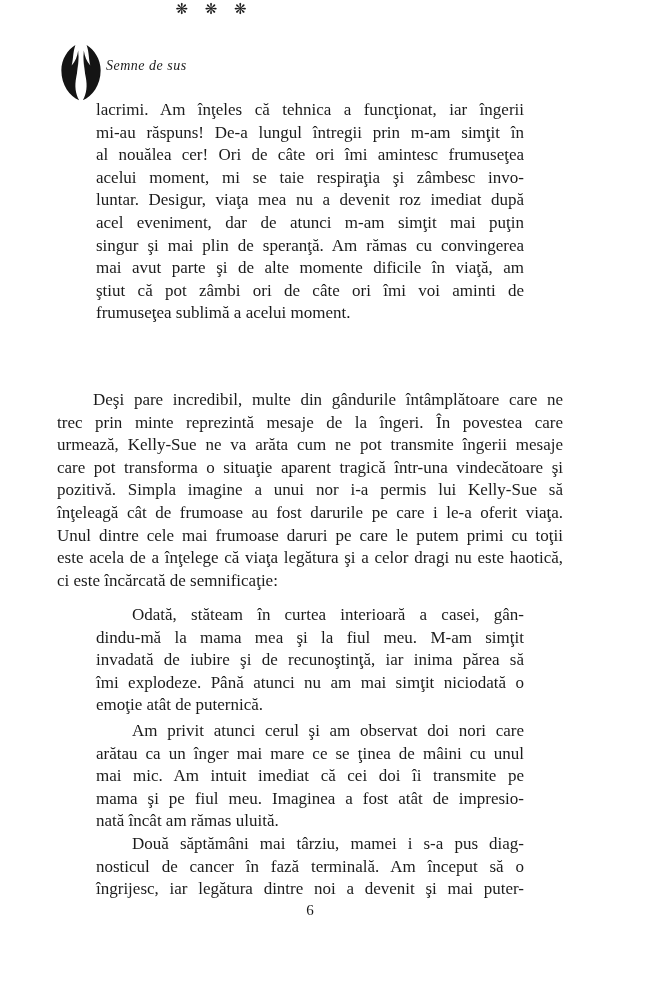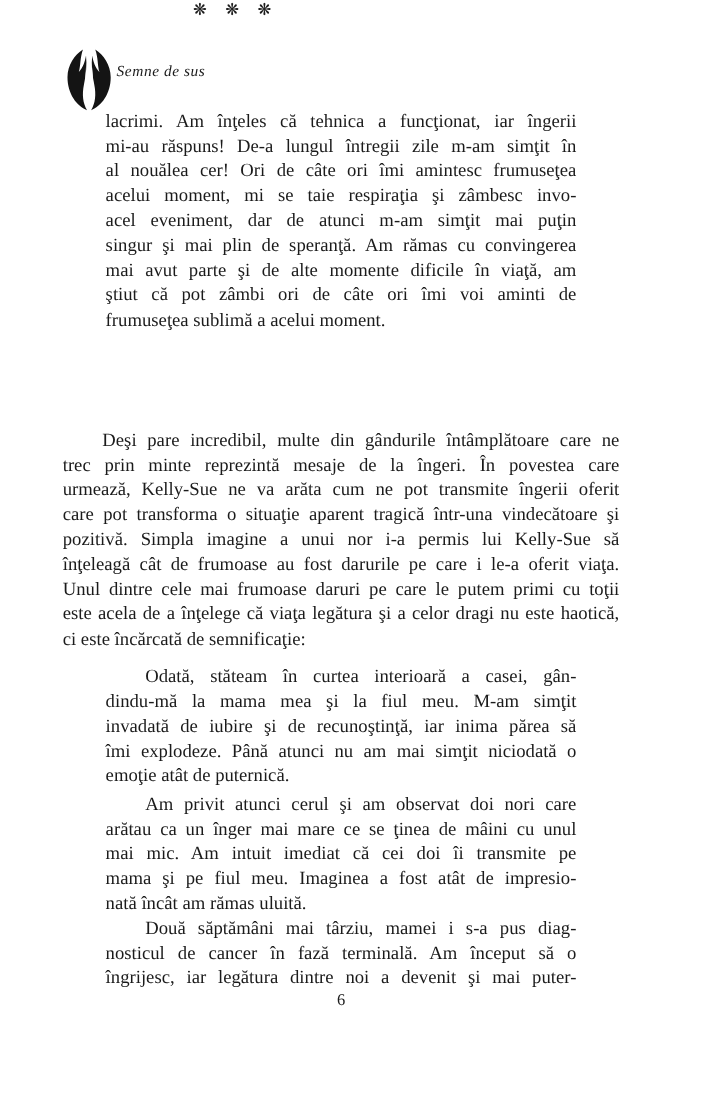--- a/index.html
+++ b/index.html
@@ -52,36 +52,37 @@
       <path fill="#141414" transform="translate(50,0) scale(-1,1)" d="M23,60 C13,56 4,44 4,28 C4,16 11,6 19,1 C16,10 17,16 15,23
         C19,19 21,13 22,7 C23,16 22,26 20,35 C18,45 19,53 23,60 Z"></path>
       <path fill="#ffffff" d="M21,34 L22,18 L23,34 Z"></path>
       <path fill="#ffffff" transform="translate(50,0) scale(-1,1)" d="M21,34 L22,18 L23,34 Z"></path>
     </svg>
   </span>
   <div class="book-title">Semne de sus</div>
 
   <div class="textblock p1">
     <div class="line jl">lacrimi. Am înţeles că tehnica a funcţionat, iar îngerii</div>
-    <div class="line jl">mi-au răspuns! De-a lungul întregii zile m-am simţit în</div>
+    <div class="line jl">mi-au răspuns! De-a lungul întregii prin m-am simţit în</div>
     <div class="line jl">al nouălea cer! Ori de câte ori îmi amintesc frumuseţea</div>
     <div class="line jl">acelui moment, mi se taie respiraţia şi zâmbesc invo-</div>
+    <div class="line jl">luntar. Desigur, viaţa mea nu a devenit roz imediat după</div>
     <div class="line jl">acel eveniment, dar de atunci m-am simţit mai puţin</div>
     <div class="line jl">singur şi mai plin de speranţă. Am rămas cu convingerea</div>
     <div class="line jl">mai avut parte şi de alte momente dificile în viaţă, am</div>
     <div class="line jl">ştiut că pot zâmbi ori de câte ori îmi voi aminti de</div>
     <div class="line last">frumuseţea sublimă a acelui moment.</div>
   </div>
 
   <div class="sep">❋ ❋ ❋</div>
 
   <div class="textblock p2">
     <div class="line jl ind">Deşi pare incredibil, multe din gândurile întâmplătoare care ne</div>
     <div class="line jl">trec prin minte reprezintă mesaje de la îngeri. În povestea care</div>
-    <div class="line jl">urmează, Kelly-Sue ne va arăta cum ne pot transmite îngerii oferit</div>
+    <div class="line jl">urmează, Kelly-Sue ne va arăta cum ne pot transmite îngerii mesaje</div>
     <div class="line jl">care pot transforma o situaţie aparent tragică într-una vindecătoare şi</div>
     <div class="line jl">pozitivă. Simpla imagine a unui nor i-a permis lui Kelly-Sue să</div>
     <div class="line jl">înţeleagă cât de frumoase au fost darurile pe care i le-a oferit viaţa.</div>
     <div class="line jl">Unul dintre cele mai frumoase daruri pe care le putem primi cu toţii</div>
     <div class="line jl">este acela de a înţelege că viaţa legătura şi a celor dragi nu este haotică,</div>
     <div class="line last">ci este încărcată de semnificaţie:</div>
   </div>
 
   <div class="textblock q1">
     <div class="line jl ind">Odată, stăteam în curtea interioară a casei, gân-</div>

